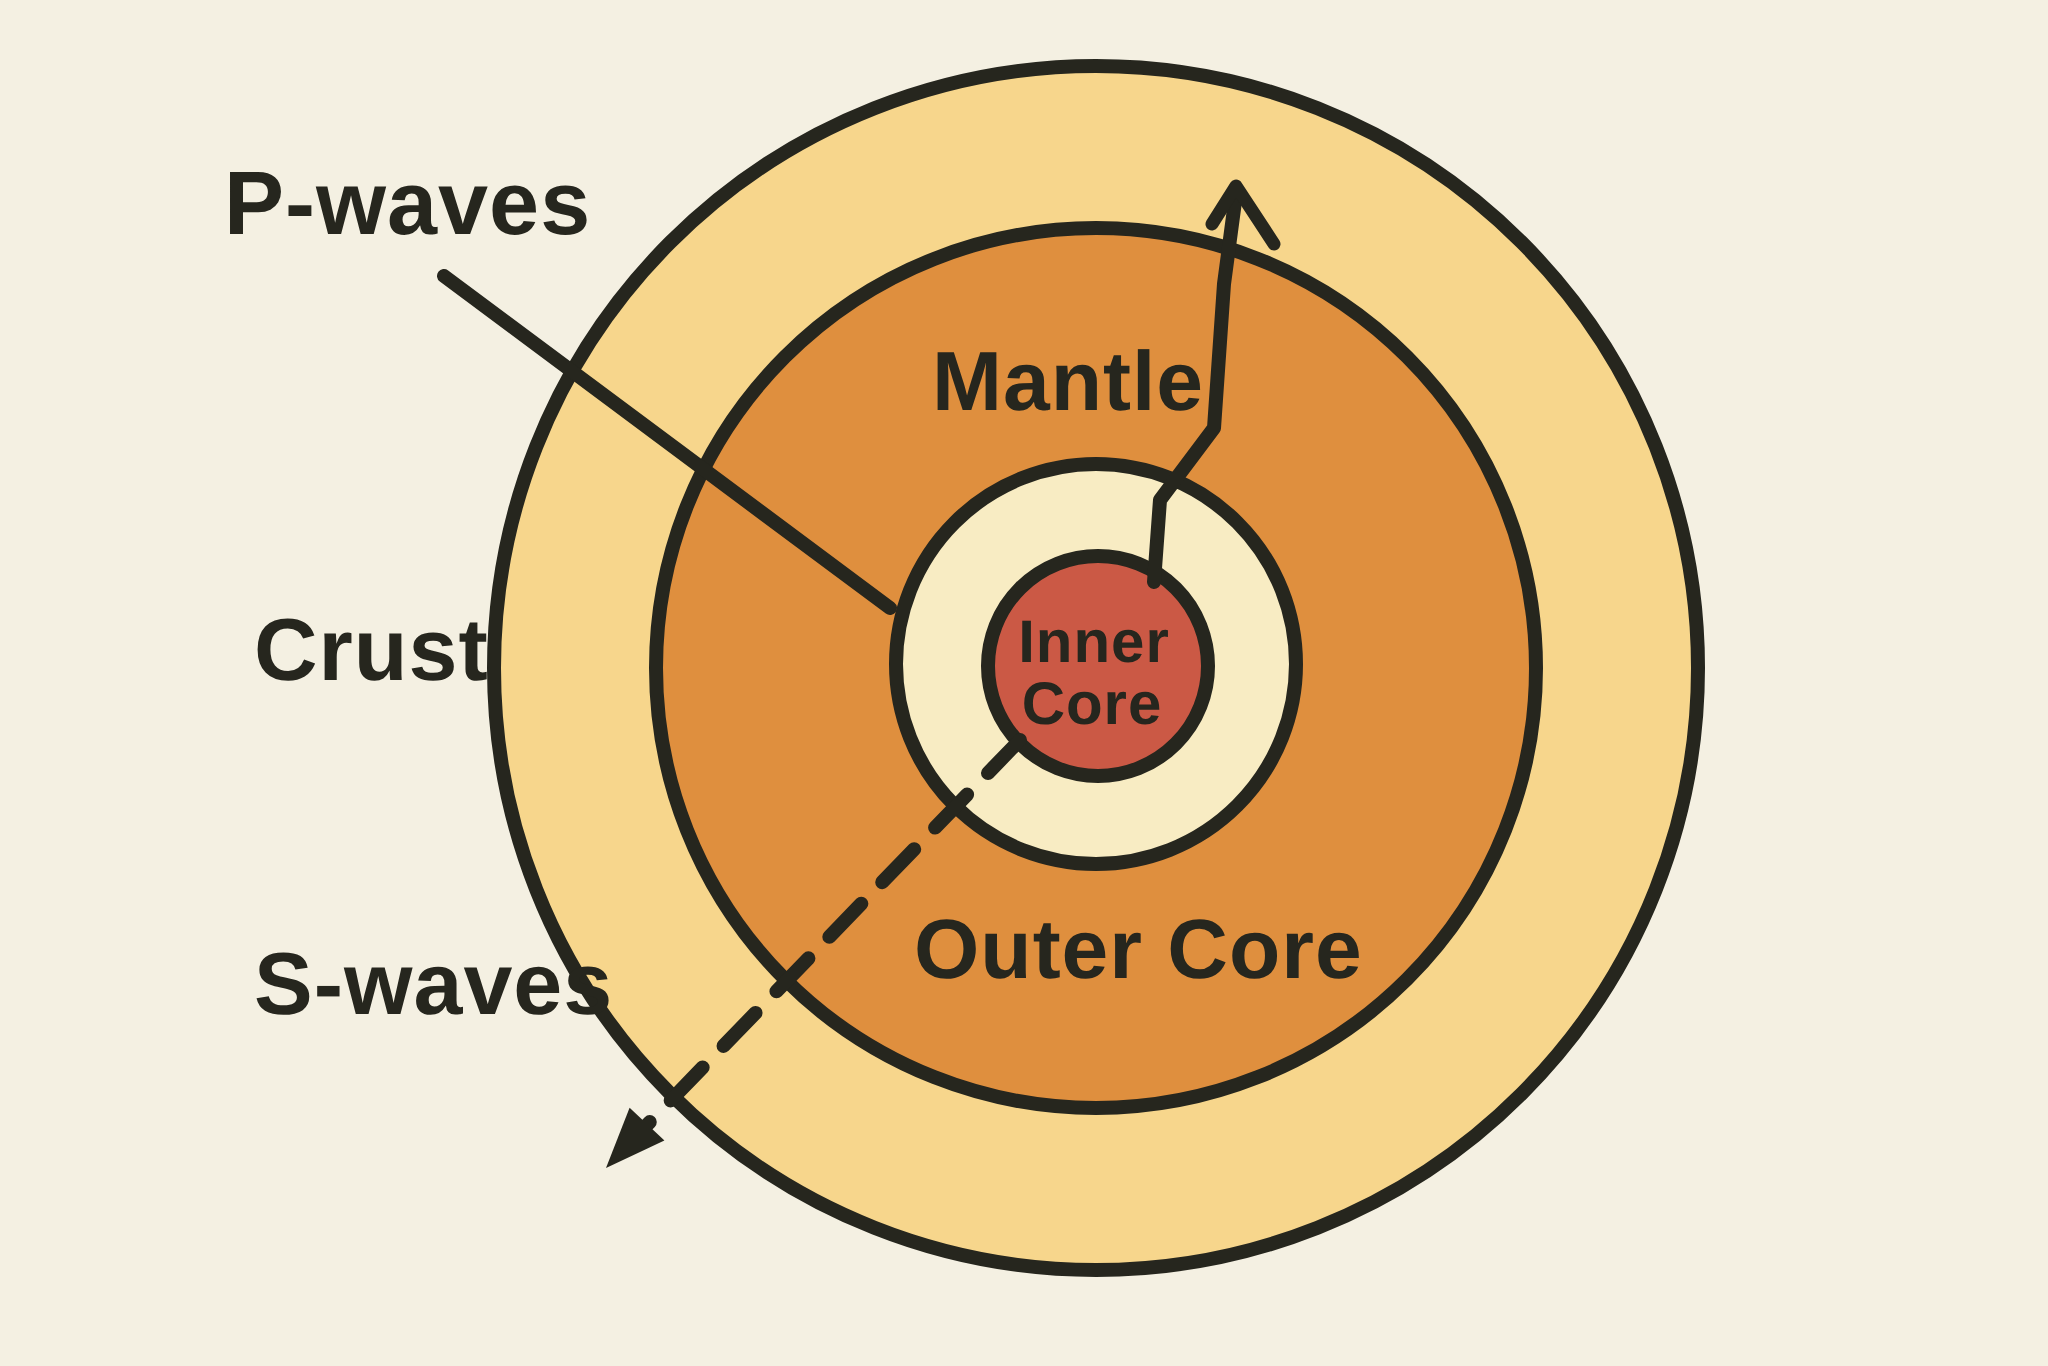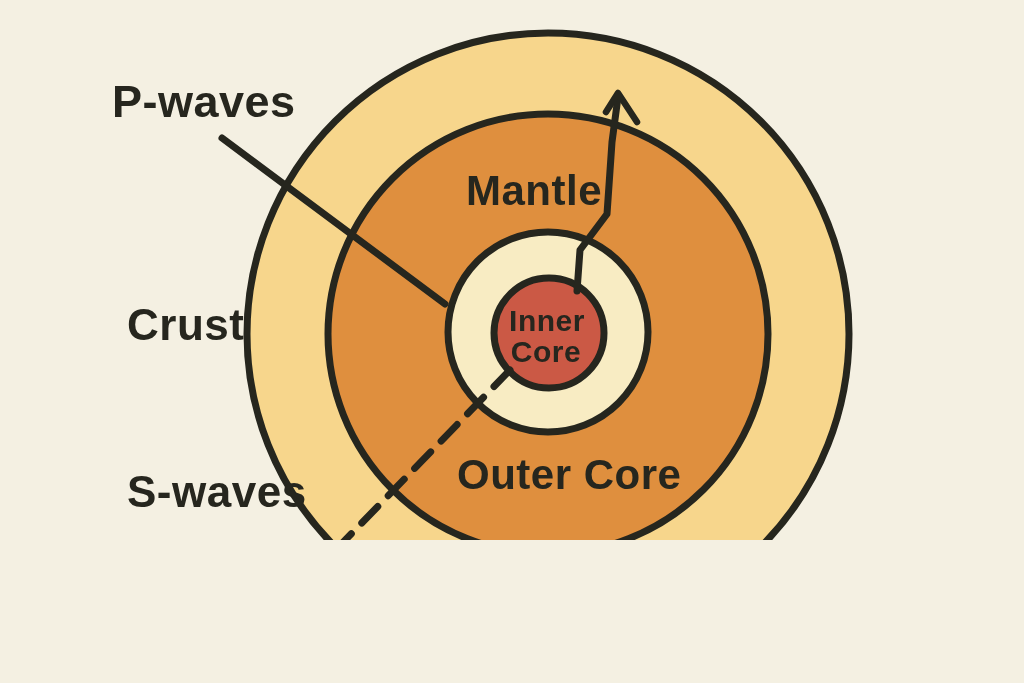--- a/index.html
+++ b/index.html
@@ -3,21 +3,21 @@
 <meta charset="utf-8">
 <style>
   html, body {
     margin: 0;
     padding: 0;
     background: #f4f0e2;
   }
   .stage {
     position: relative;
     width: 1024px;
-    height: 540px;
+    height: 683px;
     overflow: hidden;
     text-decoration: underline;
   }
   svg { display: block; }
   text {
     font-family: "Liberation Sans", "DejaVu Sans", sans-serif;
     font-weight: bold;
     fill: #26261e;
     letter-spacing: 0.5px;
   }

